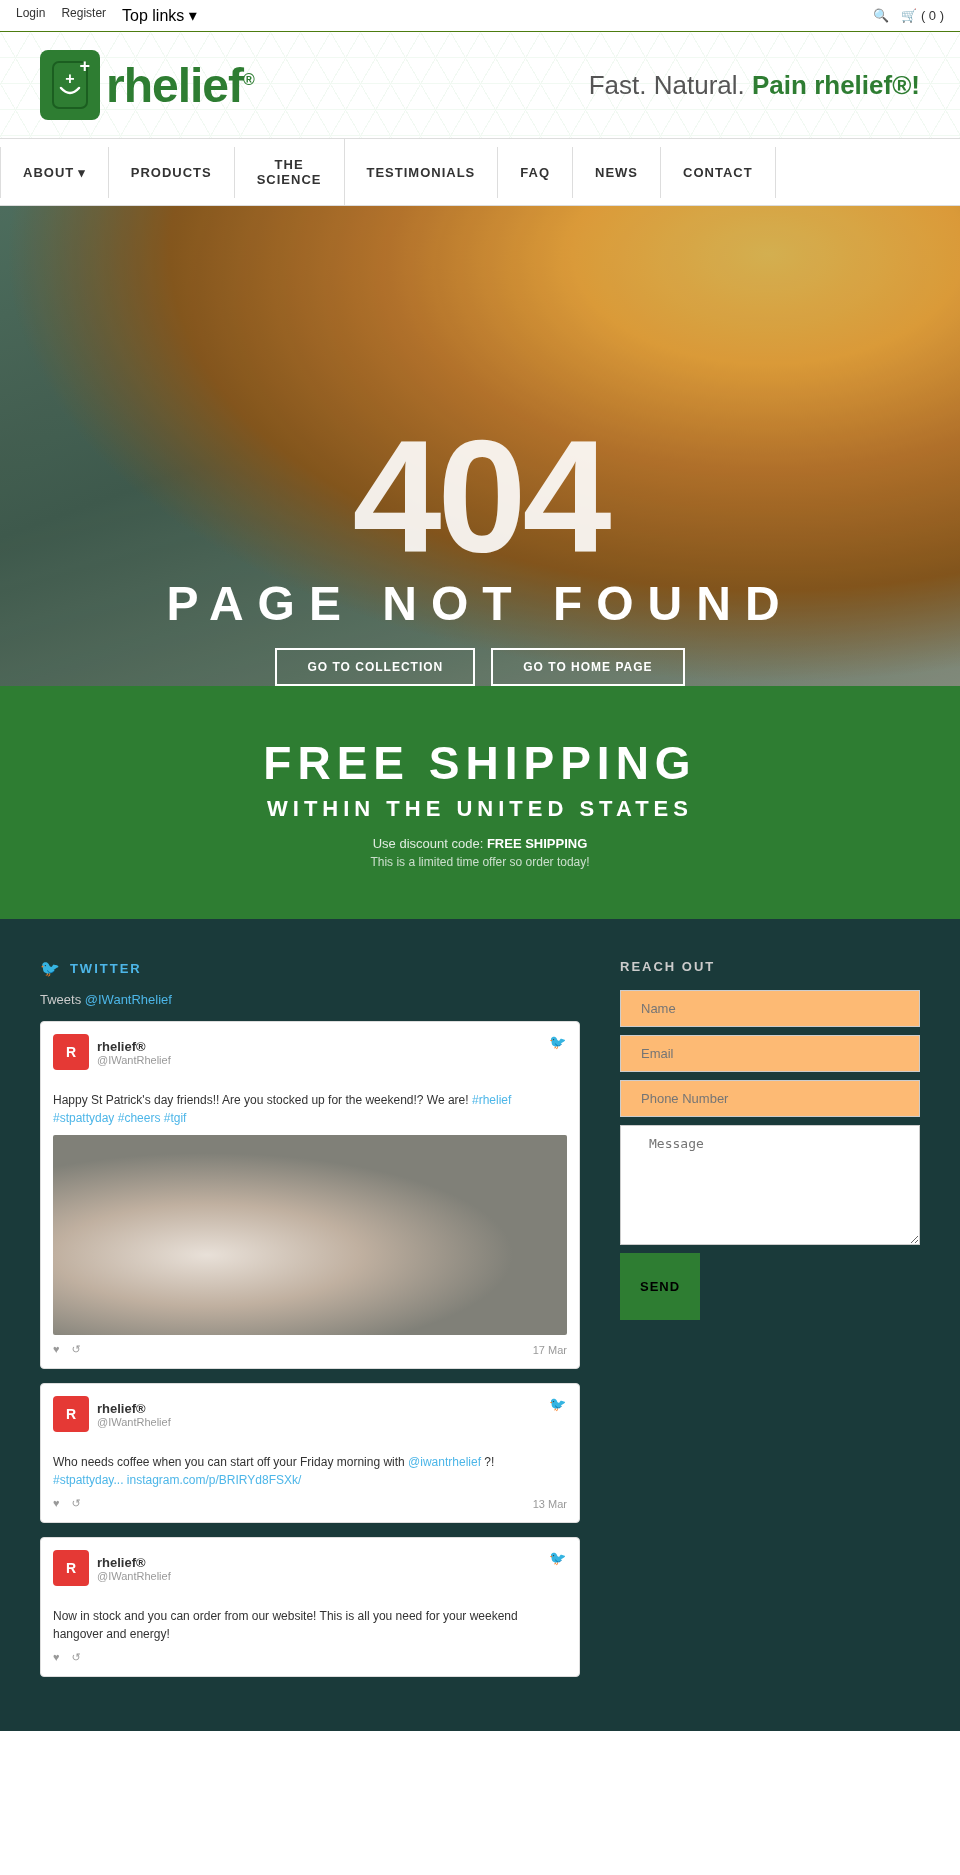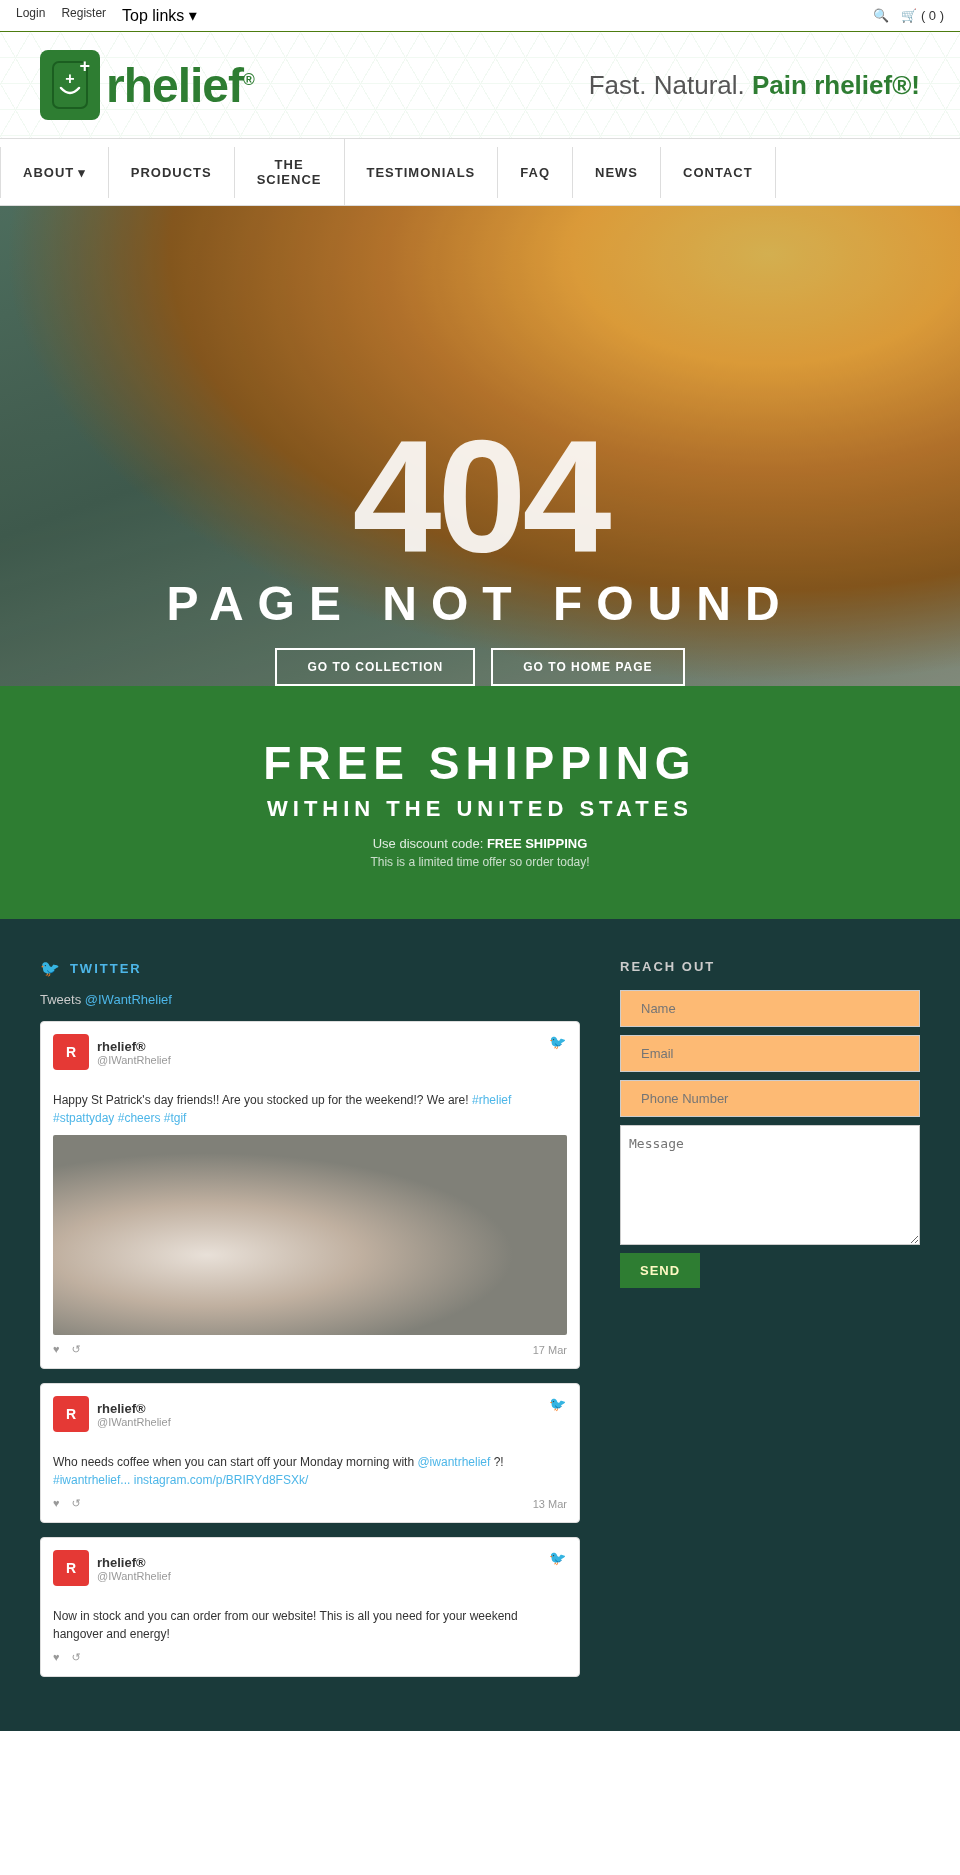--- a/index.html
+++ b/index.html
@@ -262,33 +262,33 @@
     .reach-input {
       width: 100%;
       padding: 10px 20px;
       background: #fdba74;
       border: 1px solid #ccc;
       font-size: 13px;
       color: #666;
     }
     .reach-textarea {
       width: 100%;
-      padding: 10px 8px;
+      padding: 10px 28px;
       background: #fff;
       border: 1px solid #ccc;
       font-size: 13px;
       color: #666;
       height: 120px;
       resize: vertical;
     }
     .send-btn {
       background: #2e7d32;
-      color: #fef9c3;
+      color: #000000;
       border: none;
-      padding: 10px 20px;
+      padding: 26px 20px;
       font-size: 13px;
       font-weight: bold;
       letter-spacing: 1px;
       cursor: pointer;
       align-self: flex-start;
     }
 
     
     .header-bg {
       position: relative;
@@ -435,25 +435,25 @@
         <div class="tweet-user-wrap">
           <div class="tweet-avatar">R</div>
           <div>
             <div class="tweet-user">rhelief®</div>
             <div class="tweet-handle">@IWantRhelief</div>
           </div>
         </div>
         <span class="tweet-bird">🐦</span>
       </div>
       <div class="tweet-text">
-        <span>Who needs coffee when you can start off your Monday morning with</span>
+        <span>Who needs coffee when you can start off your Friday morning with</span>
         <a class="tweet-hashtag"> @iwantrhelief</a>
         <span>?!</span>
         <br>
-        <span class="tweet-hashtag">#iwantrhelief...</span>
+        <span class="tweet-hashtag">#stpattyday...</span>
         <a class="tweet-hashtag">instagram.com/p/BRIRYd8FSXk/</a>
       </div>
       <div class="tweet-footer">
         <div class="tweet-actions">
           <span>♥</span>
           <span>↺</span>
         </div>
         <span>13 Mar</span>
       </div>
     </div>

